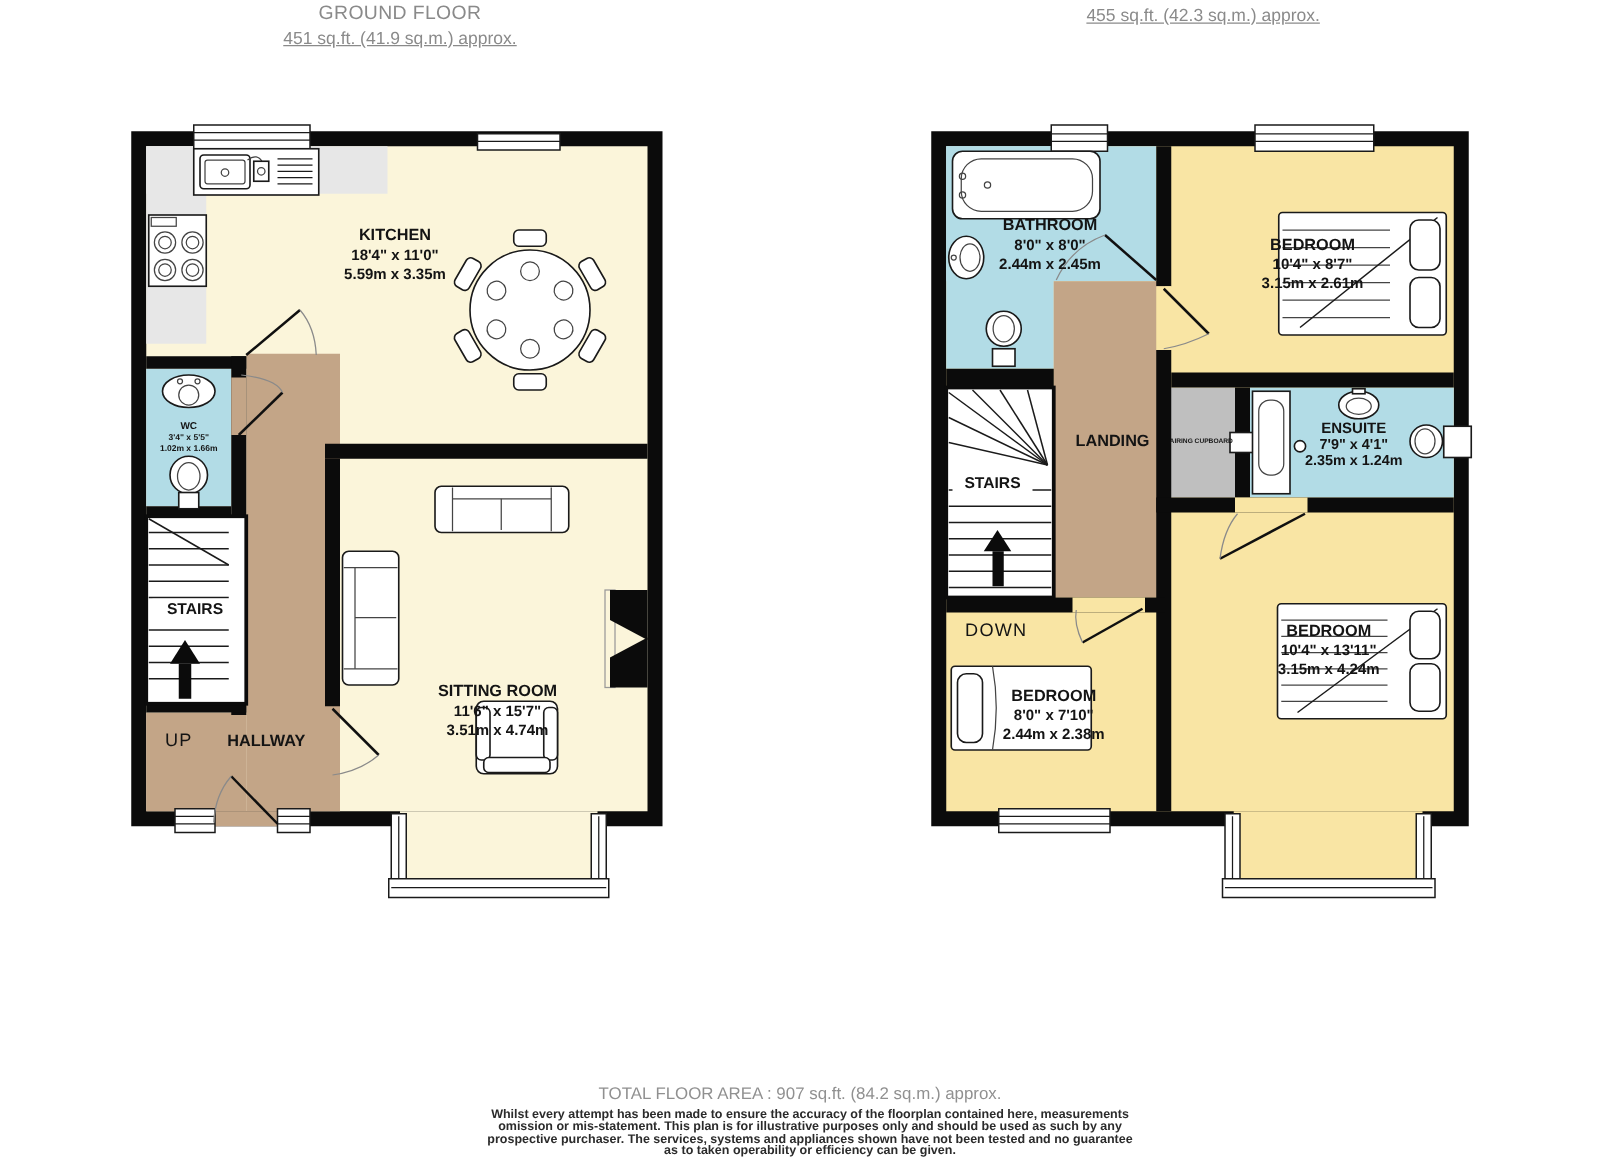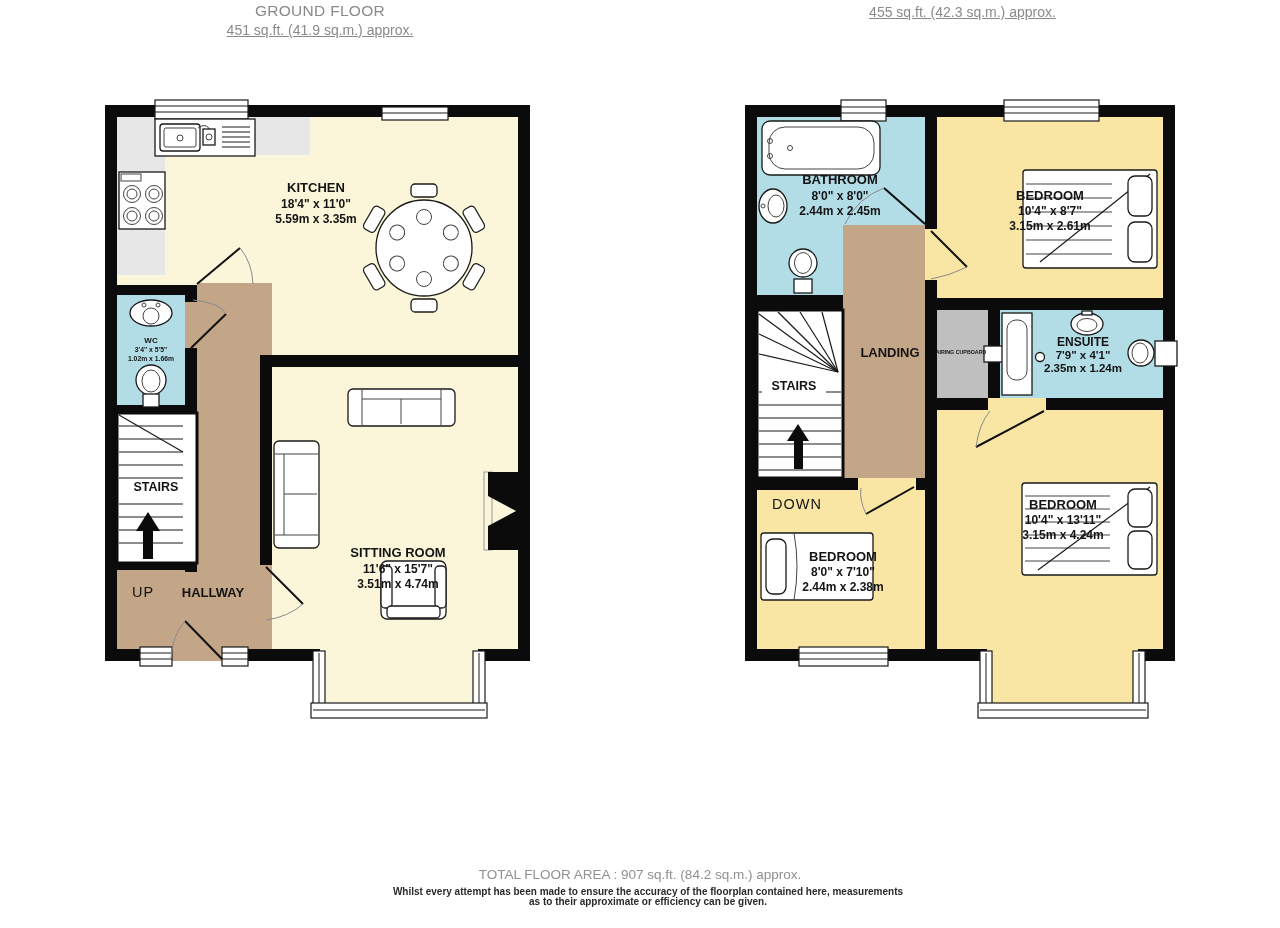--- a/index.html
+++ b/index.html
@@ -406,15 +406,17 @@
   <text x="843" y="591" class="rd">2.44m  x  2.38m</text>
   <text x="1063" y="509" class="rn">BEDROOM</text>
   <text x="1063" y="524" class="rd">10'4"  x  13'11"</text>
   <text x="1063" y="539" class="rd">3.15m  x  4.24m</text>
 </svg>
 
 <div class="footer">
   <div class="total">TOTAL FLOOR AREA : 907 sq.ft. (84.2 sq.m.) approx.</div>
   <div class="disc">
     <div>Whilst every attempt has been made to ensure the accuracy of the floorplan contained here, measurements</div>
-    <div>as to their approximate or efficiency can be given.</div>
+    <div>omission or mis-statement. This plan is for illustrative purposes only and should be used as such by any</div>
+    <div>prospective purchaser. The services, systems and appliances shown have not been tested and no guarantee</div>
+    <div>as to taken operability or efficiency can be given.</div>
   </div>
 </div>
 
 </body></html>

